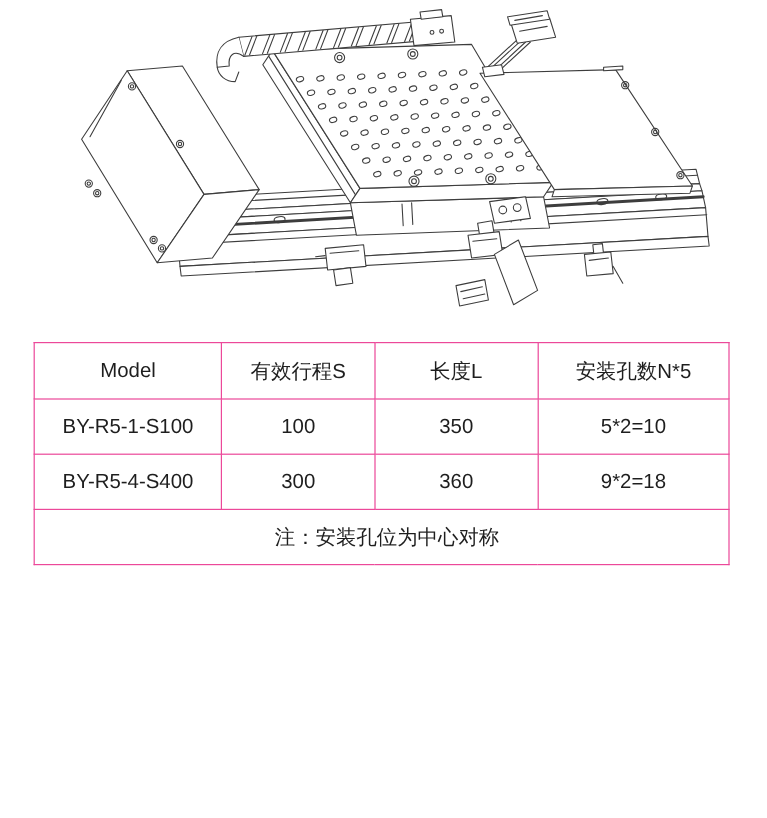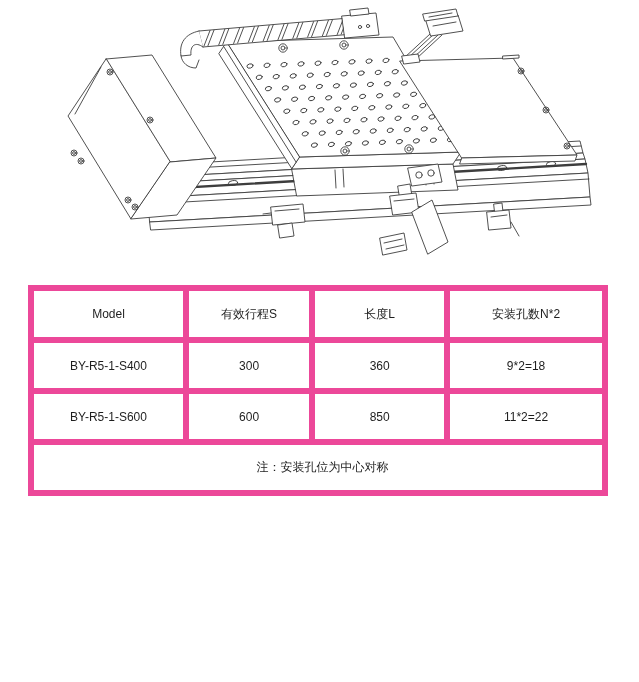--- a/index.html
+++ b/index.html
@@ -2,22 +2,22 @@
 <html><head>
 <meta charset="utf-8">
 <style>
   html,body{margin:0;padding:0;background:#fff;}
   .page{position:relative;width:639px;height:682px;background:#fff;overflow:hidden;
         font-family:"Liberation Sans","DejaVu Sans",sans-serif;color:#1e1e1e;}
   .drawing-wrap{position:absolute;top:0;left:0;width:639px;height:272px;}
   svg{display:block;}
   .spec-table{position:absolute;top:285px;left:28px;width:580px;border-collapse:collapse;
               table-layout:fixed;}
-  .spec-table td,.spec-table th{border:6px solid #ec4899;text-align:center;vertical-align:middle;
-              font-size:12px;font-weight:normal;color:#1e1e1e;padding:0;}
+  .spec-table td,.spec-table th{border:1px solid #ec4899;text-align:center;vertical-align:middle;
+              font-size:17px;font-weight:normal;color:#1e1e1e;padding:0;}
   .spec-table th{height:46px;}
   .spec-table td{height:45px;}
   .col-model{width:27%;}
   .col-stroke{width:22%;}
   .col-length{width:23.5%;}
   .col-holes{width:27.5%;}
   .note-cell{text-align:center;padding:6px 0 6px 9px !important;height:33px !important;
              font-size:12px;}
 </style>
 </head>
@@ -260,33 +260,33 @@
       <col class="col-model">
         <col class="col-stroke">
         <col class="col-length">
         <col class="col-holes">
     </colgroup>
     <tbody>
       <tr>
         <th>Model</th>
         <th>有效行程S</th>
         <th>长度L</th>
-        <th>安装孔数N*2</th>
-      </tr>
-      <tr>
-        <td>BY-R5-1-S400</td>
+        <th>安装孔数N*5</th>
+      </tr>
+      <tr>
+        <td>BY-R5-1-S100</td>
+        <td>100</td>
+        <td>350</td>
+        <td>5*2=10</td>
+      </tr>
+      <tr>
+        <td>BY-R5-4-S400</td>
         <td>300</td>
         <td>360</td>
         <td>9*2=18</td>
       </tr>
       <tr>
-        <td>BY-R5-1-S600</td>
-        <td>600</td>
-        <td>850</td>
-        <td>11*2=22</td>
-      </tr>
-      <tr>
         <td class="note-cell" colspan="4">注：安装孔位为中心对称</td>
       </tr>
     </tbody>
   </table>
 
 </div>
 
 </body></html>

